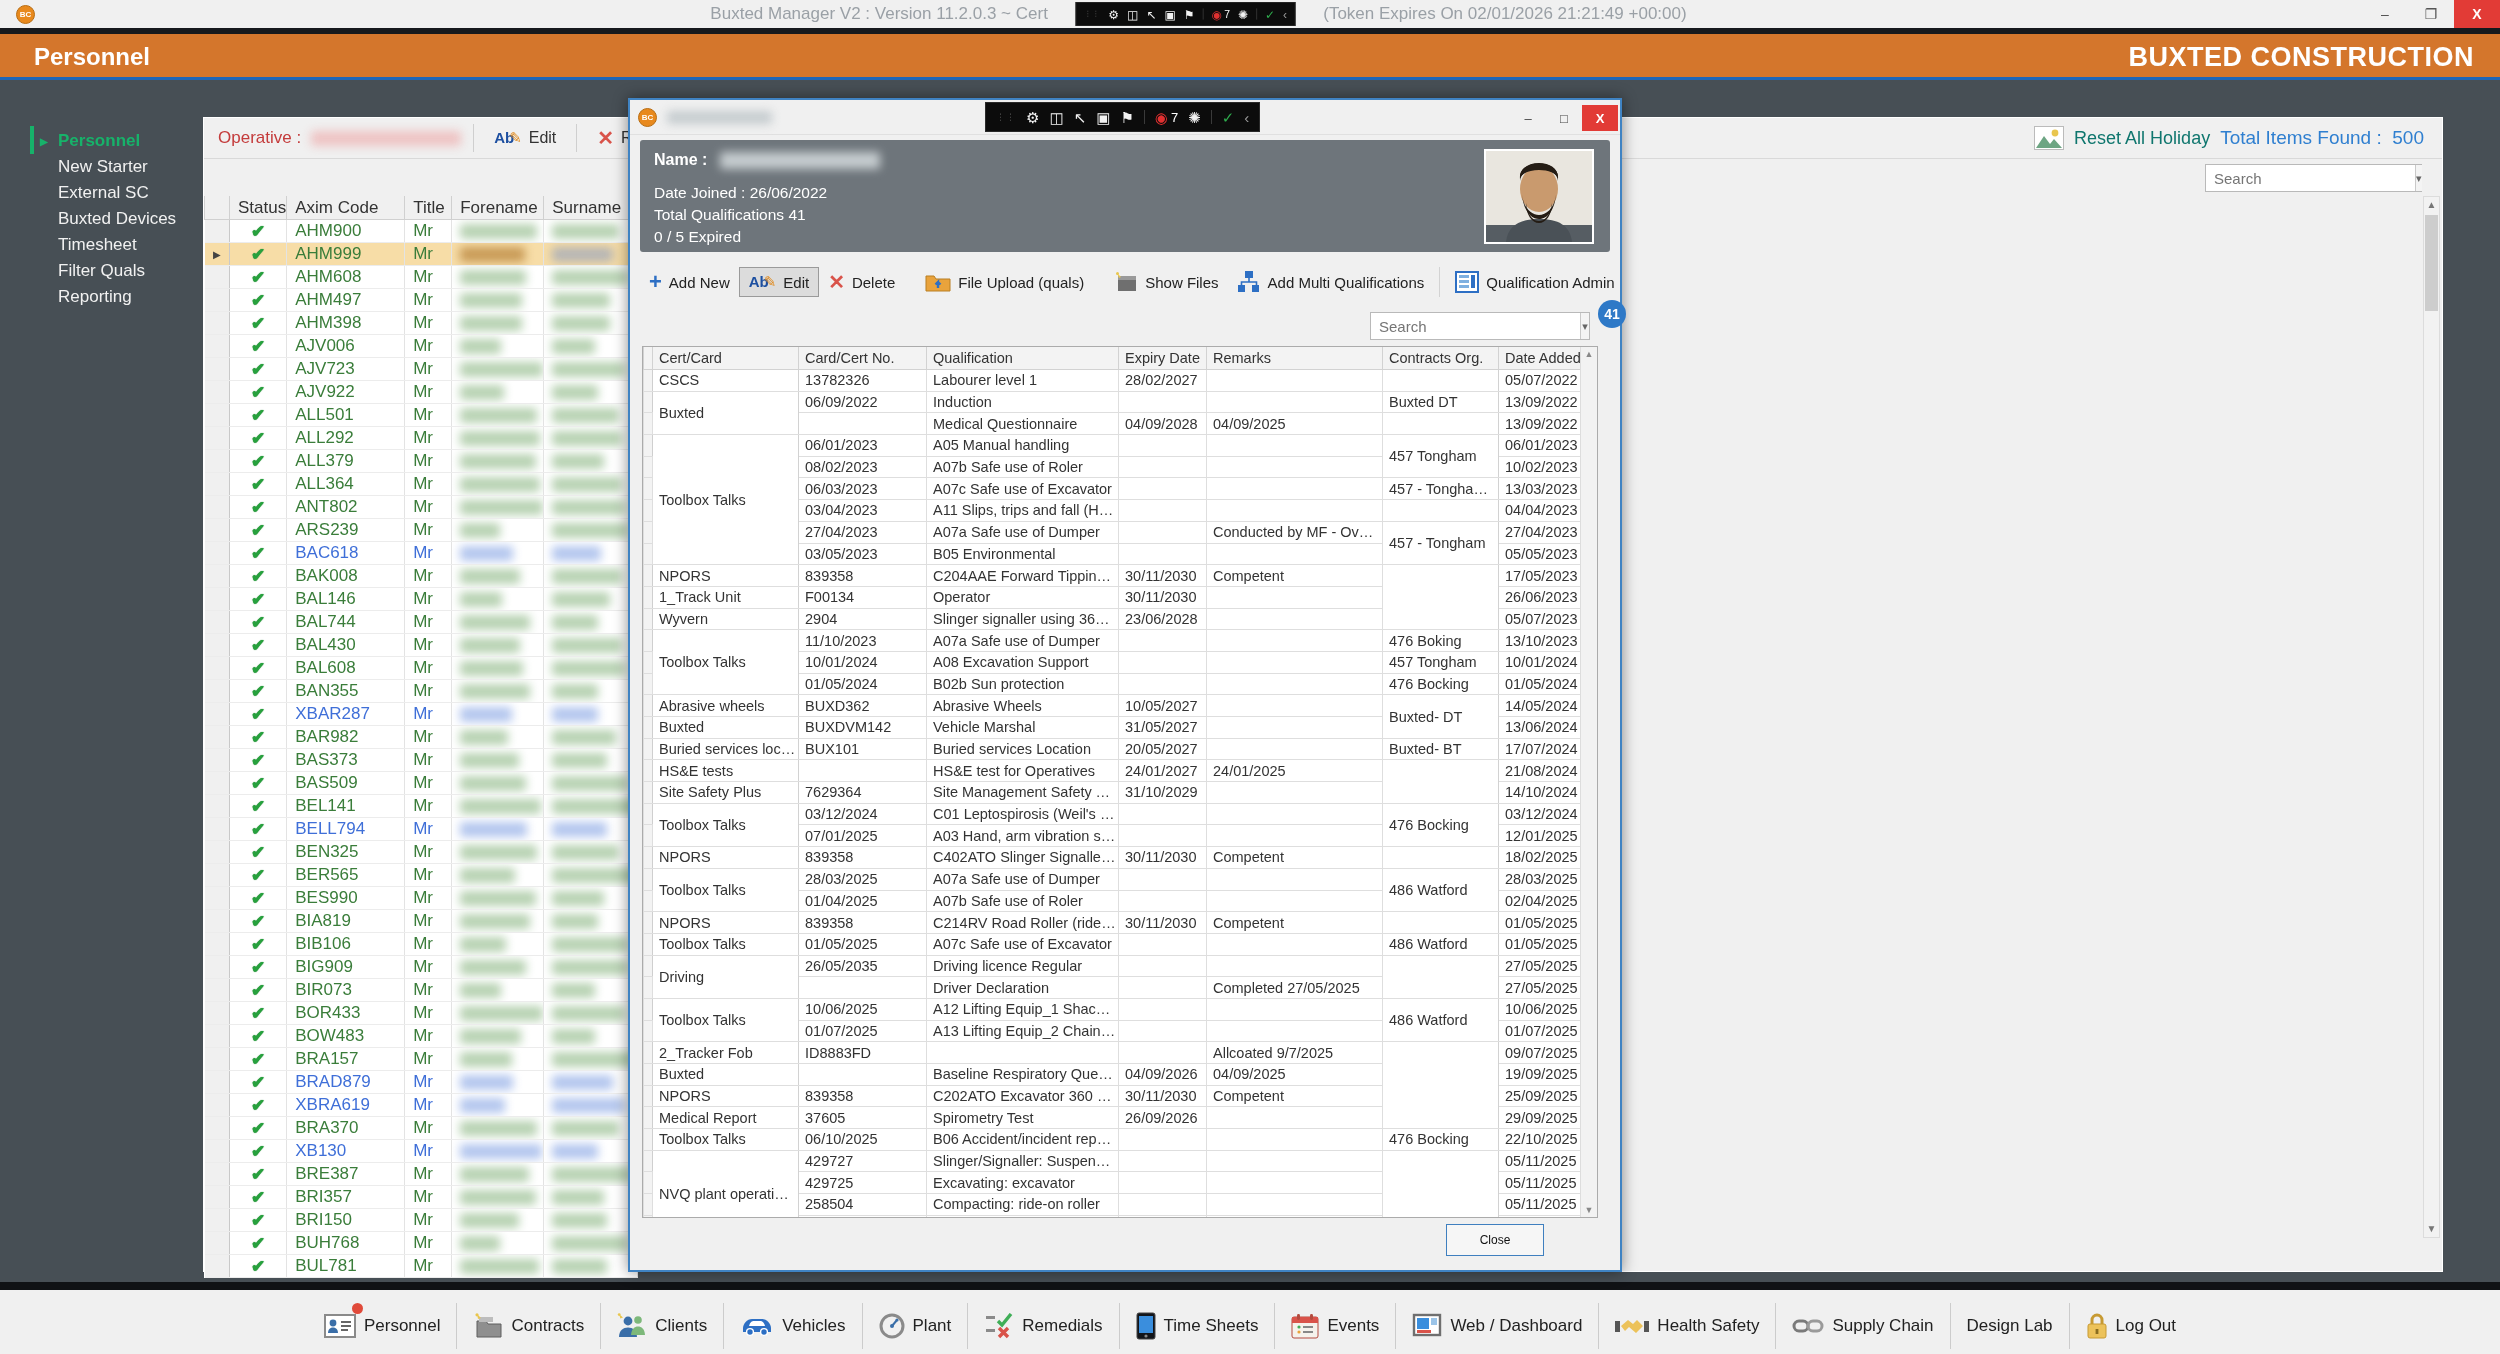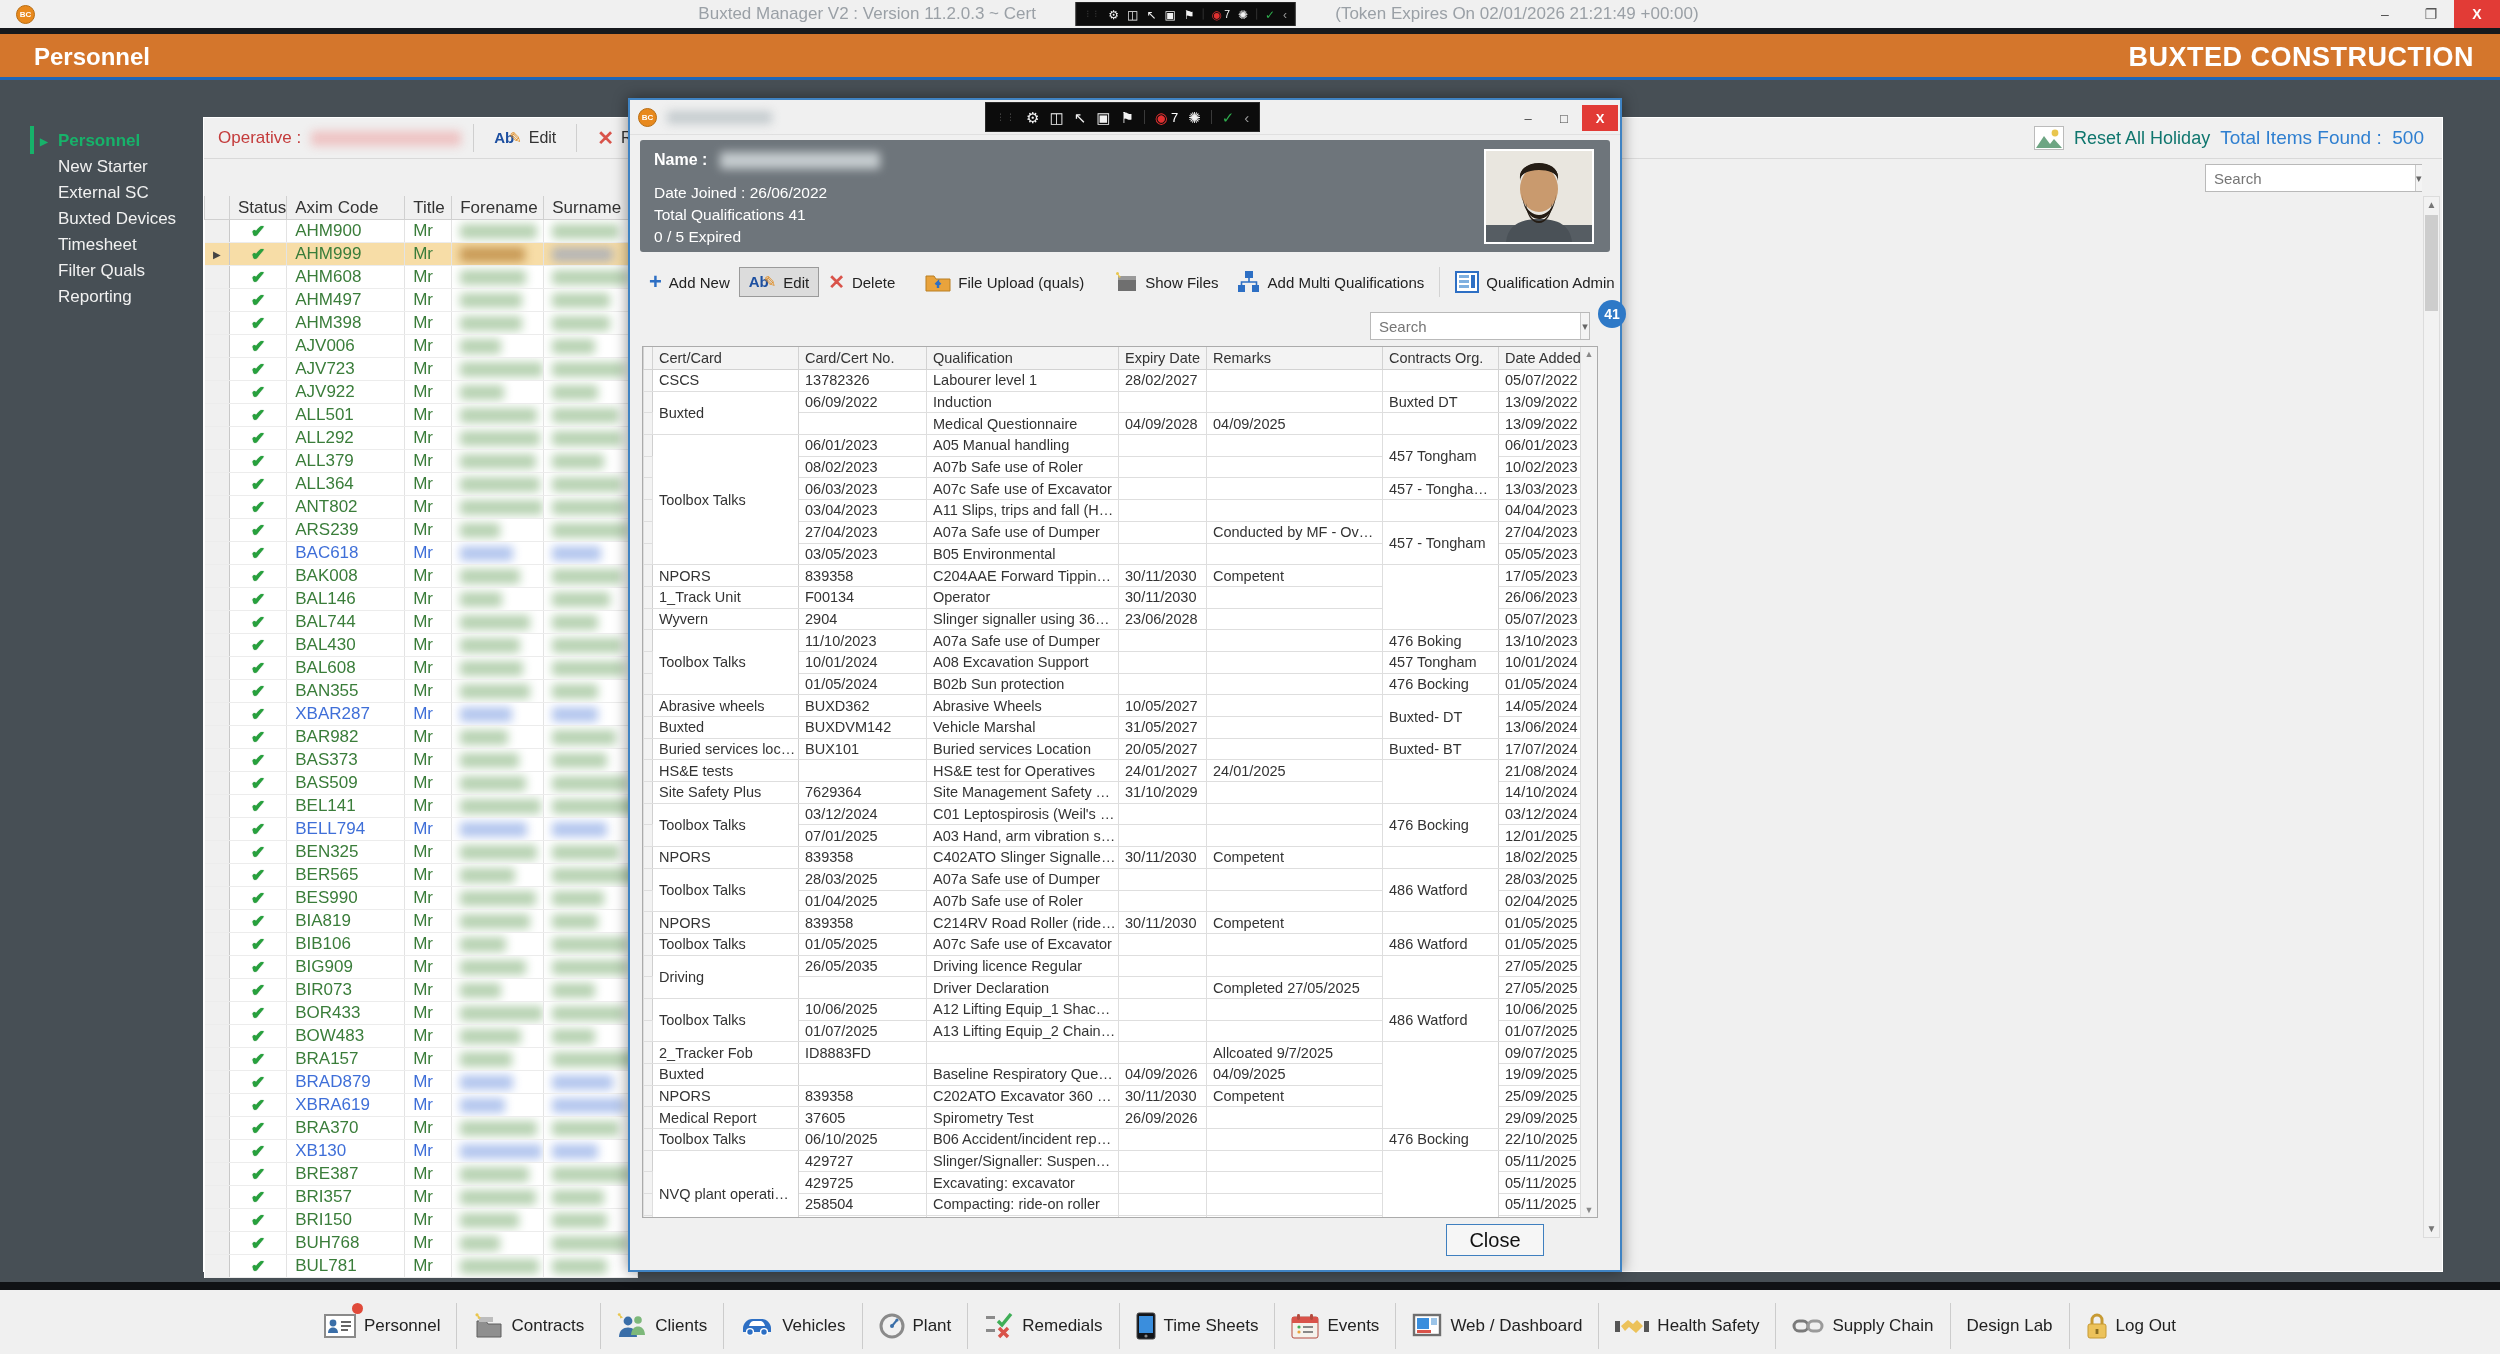--- a/index.html
+++ b/index.html
@@ -104,36 +104,36 @@
   .qtable{border-collapse:collapse;table-layout:fixed;width:938px}
   .qtable th{font-weight:normal;font-size:14.5px;color:#333;text-align:left;background:#f3f3f3;height:22px;
              border:1px solid #d2d2d2;border-top:none;padding:0 0 0 6px}
   .qtable td{font-size:14.5px;color:#333;height:20.7px;border:1px solid #dedede;padding:0 2px 0 6px;
              white-space:nowrap;overflow:hidden;text-overflow:ellipsis}
   .qtable td.qgut{background:#f3f3f3;border-right:1px solid #cfcfcf;padding:0;width:9px}
   .qtable td.grp{vertical-align:middle;border-right:1px solid #d2d2d2}
   .qscroll{position:absolute;right:0;top:0;width:16px;bottom:0;background:#f2f2f2;border-left:1px solid #ddd}
   .qscroll .arr{position:absolute;left:0;right:0;height:14px;text-align:center;color:#888;font-size:9px;line-height:14px}
   .close-btn{position:absolute;right:76px;bottom:14px;width:96px;height:30px;background:#f6f6f6;border:1px solid #3f7fbf;
-             font-size:20px;color:#111;display:flex;align-items:center;justify-content:center}
+             font-size:12px;color:#111;display:flex;align-items:center;justify-content:center}
 
   
   .taskbar{position:absolute;left:0;top:1282px;right:0;height:72px;background:#f0f0f0;border-top:8px solid #101215;border-bottom:7px solid #101215;
            box-sizing:content-box;display:flex;align-items:center;justify-content:center}
   .task-item{position:relative;display:flex;align-items:center;gap:8px;padding:0 16px;height:46px;font-size:17px;color:#222;white-space:nowrap}
   .task-item + .task-item{border-left:1px solid #cccccc}
   .notify-dot{position:absolute;top:0px;left:44px;width:11px;height:11px;border-radius:50%;background:#e04a3a}
   svg{display:block}
 </style>
 </head>
 <body>
 
 <div class="titlebar">
   <div style="margin-left:16px" class="bc-icon">BC</div>
-  <div style="flex:1;display:flex;align-items:center;justify-content:center;gap:12px">
+  <div style="flex:1;display:flex;align-items:center;justify-content:center;gap:0">
     <span class="title-text">Buxted Manager V2 : Version 11.2.0.3 ~ Cert</span>
     <span class="overlay-mount" style="transform:scale(.8)">
         <span class="overlay-bar" style="height: 28px;">
           <span class="grip">⋮⋮</span>
           <span class="ov-ic">⚙</span>
           <span class="ov-ic">◫</span>
           <span class="ov-ic">↖</span>
           <span class="ov-ic">▣</span>
           <span class="ov-ic">⚑</span>
           <span class="ov-sep"></span>

